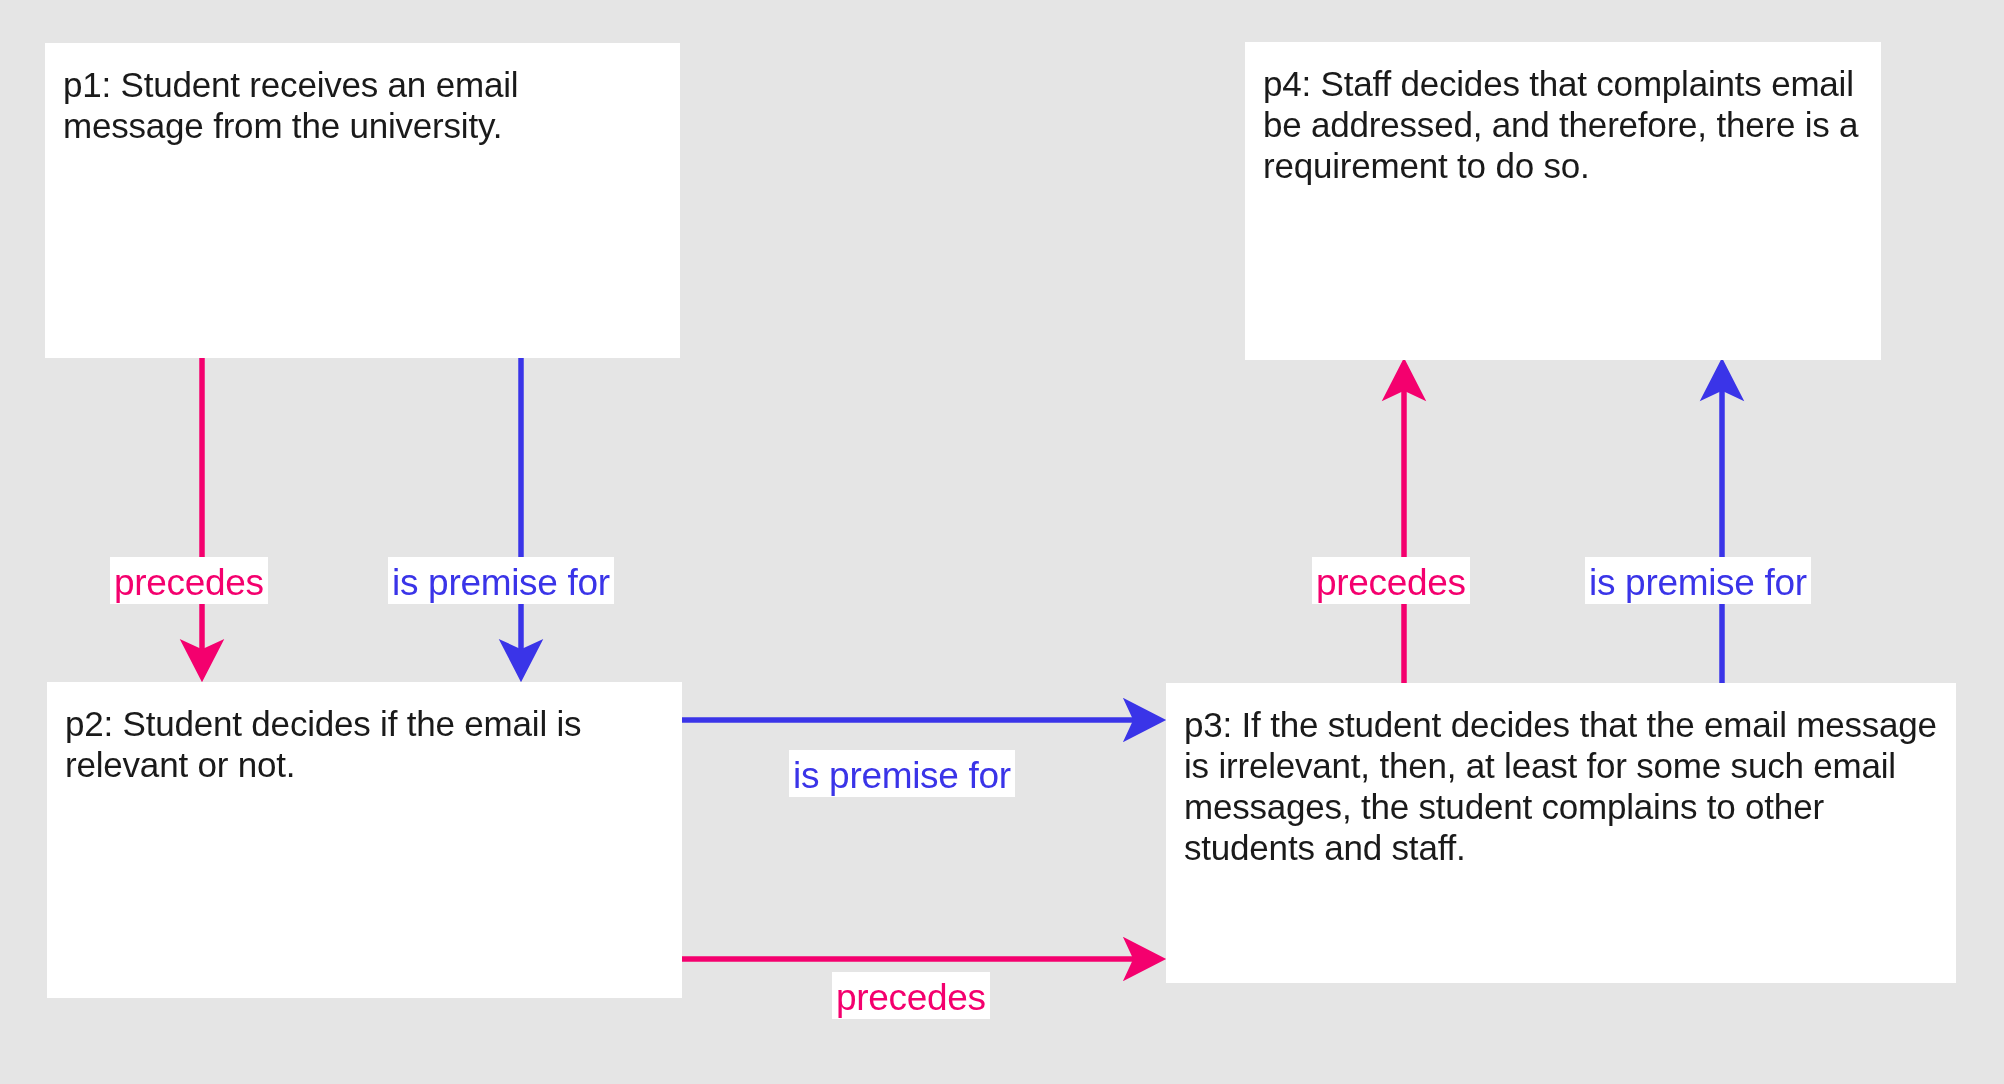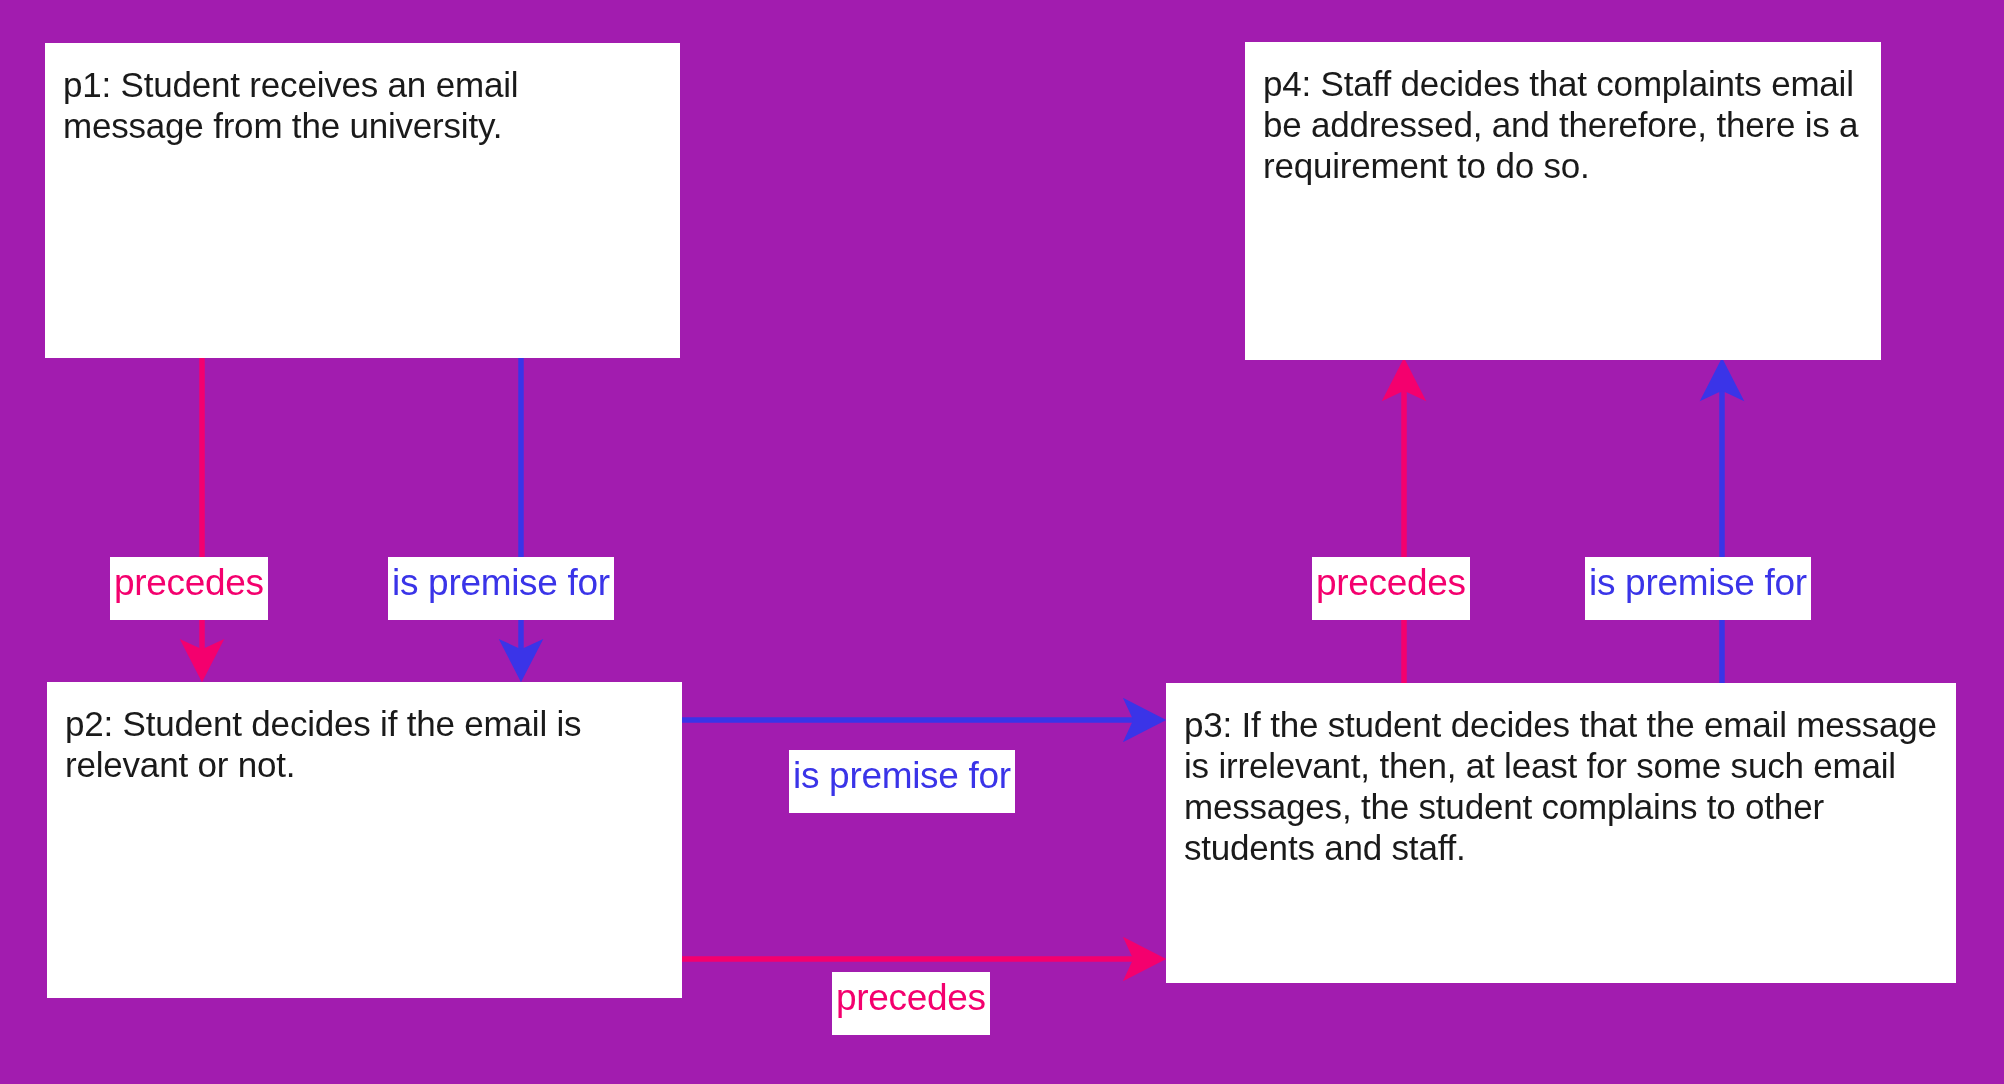--- a/index.html
+++ b/index.html
@@ -4,21 +4,21 @@
 <style>
   html, body {
     margin: 0;
     padding: 0;
     background: #000000;
   }
   #canvas {
     position: relative;
     width: 2004px;
     height: 1084px;
-    background: #a21caf;
+    background: #e5e5e5;
     overflow: hidden;
     font-family: "Liberation Sans", sans-serif;
   }
   .node {
     position: absolute;
     background: #ffffff;
     color: #1a1a1a;
     box-sizing: border-box;
     padding: 22px 18px 14px 18px;
     font-size: 35px;
@@ -37,21 +37,21 @@
     top: 0;
     width: 2004px;
     height: 1084px;
     pointer-events: none;
   }
   .edge-label {
     position: absolute;
     background: #ffffff;
     font-size: 37px;
     line-height: 1.0;
-    padding: 7px 4px 19px 4px;
+    padding: 7px 4px 3px 4px;
     white-space: nowrap;
     letter-spacing: -0.3px;
   }
   .lbl-pink { color: #f4006e; }
   .lbl-blue { color: #3a34e8; }
 
   #label-p1-p2-precedes      { left: 110px;  top: 557px; }
   #label-p1-p2-premise       { left: 388px;  top: 557px; }
   #label-p3-p4-precedes      { left: 1312px; top: 557px; }
   #label-p3-p4-premise       { left: 1585px; top: 557px; }

